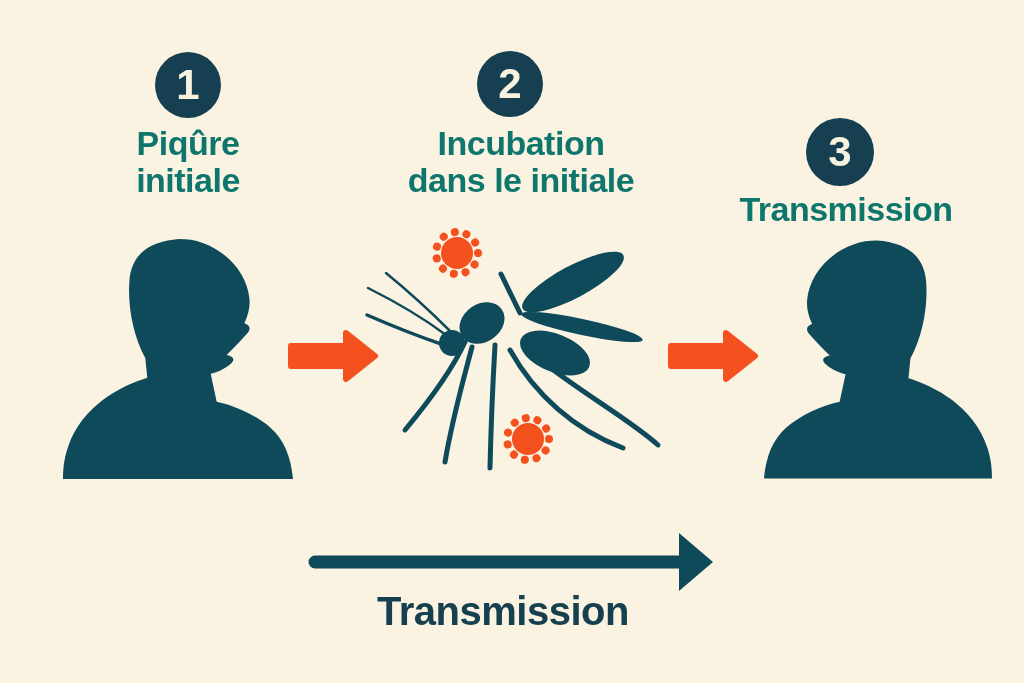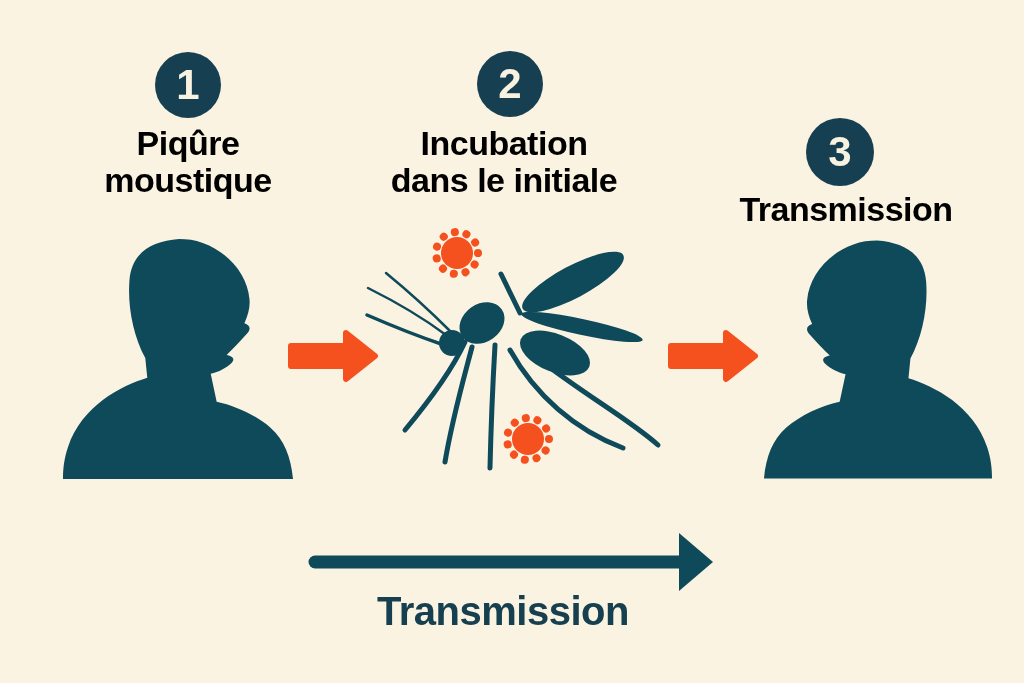--- a/index.html
+++ b/index.html
@@ -16,49 +16,49 @@
     border-radius:50%;
     background:#163F51;
     color:#F8F2E0;
     display:flex;align-items:center;justify-content:center;
     font-weight:700;
   }
   .c1{left:155px;top:52px;width:66px;height:66px;font-size:42px;}
   .c2{left:477px;top:51px;width:66px;height:66px;font-size:42px;}
   .c3{left:806px;top:118px;width:68px;height:68px;font-size:42px;}
   .step-label{
-    color:#000000;
+    color:#0f766e;
     font-weight:700;
     font-size:34px;
     line-height:37px;
     text-align:center;
     letter-spacing:-0.5px;
   }
   .l1{left:48px;top:125px;width:280px;}
-  .l2{left:329px;top:125px;width:350px;}
+  .l2{left:346px;top:125px;width:350px;}
   .l3{left:716px;top:191px;width:260px;}
   .bottom-label{
     left:303px;top:589px;width:400px;
     color:#16404F;font-weight:700;font-size:40px;
     text-align:center;letter-spacing:-0.5px;
   }
   svg{display:block;overflow:visible;}
   .person-right-flip{transform:scaleX(-1);}
 </style>
 </head>
 <body>
 
 <div class="canvas">
 
   <div class="abs step-circle c1">
     <span>1</span>
   </div>
   <div class="abs step-label l1">
     <div>Piqûre</div>
-    <div>moustique</div>
+    <div>initiale</div>
   </div>
 
   <div class="abs step-circle c2">
     <span>2</span>
   </div>
   <div class="abs step-label l2">
     <div>Incubation</div>
     <div>dans le initiale</div>
   </div>
 

